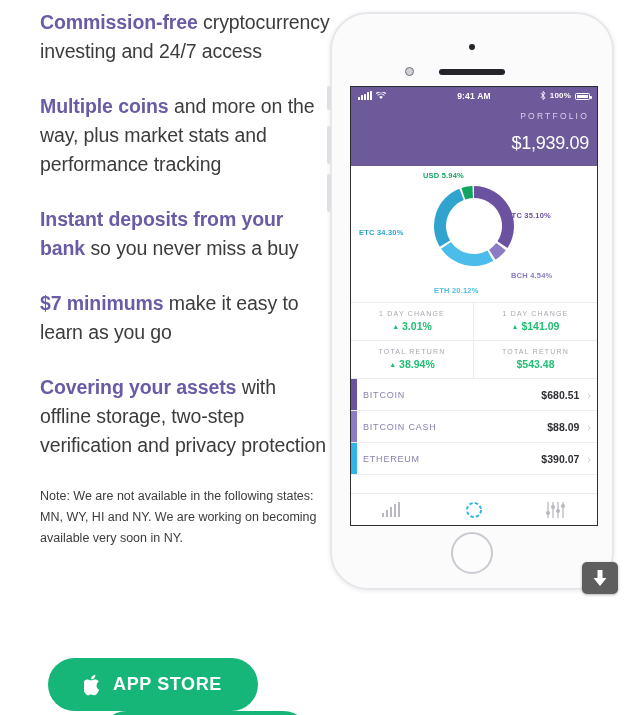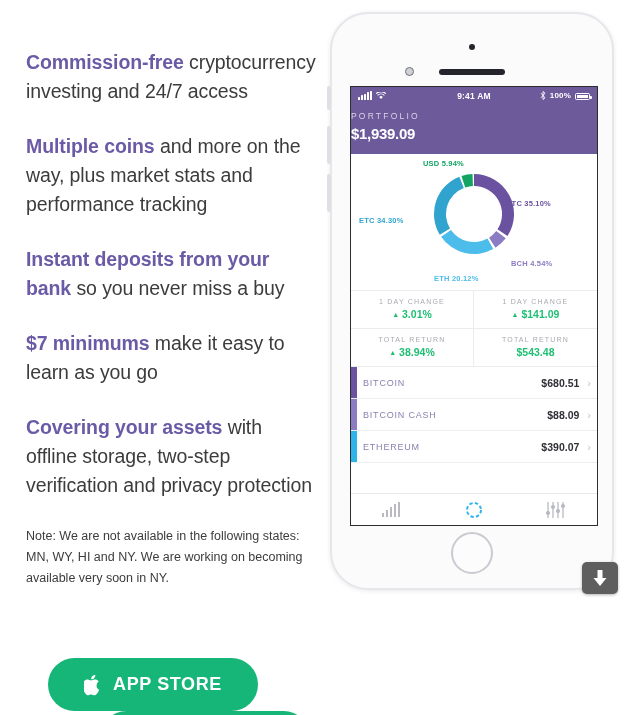--- a/index.html
+++ b/index.html
@@ -7,21 +7,21 @@
   html, body {
     width: 640px; height: 715px;
     background: #ffffff;
     font-family: "Liberation Sans", sans-serif;
     overflow: hidden;
   }
   .page { position: relative; width: 640px; height: 715px; background:#fff; }
 
   
   .copy-col {
-    position: absolute; left: 26px; top: 8px; width: 292px; margin-top: 40px;
+    position: absolute; left: 40px; top: 8px; width: 292px;
   }
   .feature {
     font-size: 19.5px;
     line-height: 29px;
     color: #3c3c3c;
     margin-bottom: 26px;
     letter-spacing: -0.1px;
   }
   .feature .hl { color: #6b5ba6; font-weight: bold; }
   .note {
@@ -85,23 +85,23 @@
   .bars i:nth-child(1){height:3px} .bars i:nth-child(2){height:4.5px}
   .bars i:nth-child(3){height:6px} .bars i:nth-child(4){height:7.5px}
   .bars i:nth-child(5){height:9px}
   .batt { width:15px; height:7.5px; border:1px solid #fff; border-radius:1.5px;
           position:relative; }
   .batt::after { content:''; position:absolute; left:1px; top:1px; right:1px; bottom:1px;
                  background:#fff; }
   .batt::before { content:''; position:absolute; right:-2.5px; top:2px;
                   width:1.5px; height:3px; background:#fff; border-radius:0 1px 1px 0; }
 
-  .hdr { background:#6d5a9b; color:#fff; text-align:left; padding:7px 0 12px; }
+  .hdr { background:#6d5a9b; color:#fff; text-align:right; padding:7px 8px 12px; }
   .hdr-label { font-size:8.5px; letter-spacing:2.2px; color:#d9d2e8; }
-  .hdr-amount { font-size:15px; font-weight:bold; margin-top:4px; letter-spacing:-0.3px; }
+  .hdr-amount { font-size:18px; font-weight:normal; margin-top:12px; letter-spacing:-0.3px; }
 
   .chart-area { position: relative; height: 136px; background:#fff; }
   .chart-area svg { position:absolute; left:50%; top:8px; transform:translateX(-50%); }
   .dlabel { position:absolute; font-size:7.5px; font-weight:bold; letter-spacing:.2px; white-space:nowrap; }
 
   .stats { display:grid; grid-template-columns:1fr 1fr; border-top:1px solid #ececef; }
   .stat { padding:7px 2px 8px; text-align:center; border-bottom:1px solid #ececef; }
   .stat:nth-child(odd) { border-right:1px solid #ececef; }
   .stat-label { font-size:7px; letter-spacing:1.2px; color:#a8a9b0; }
   .stat-val { font-size:10.5px; font-weight:bold; color:#1fbf73; margin-top:3px; }

